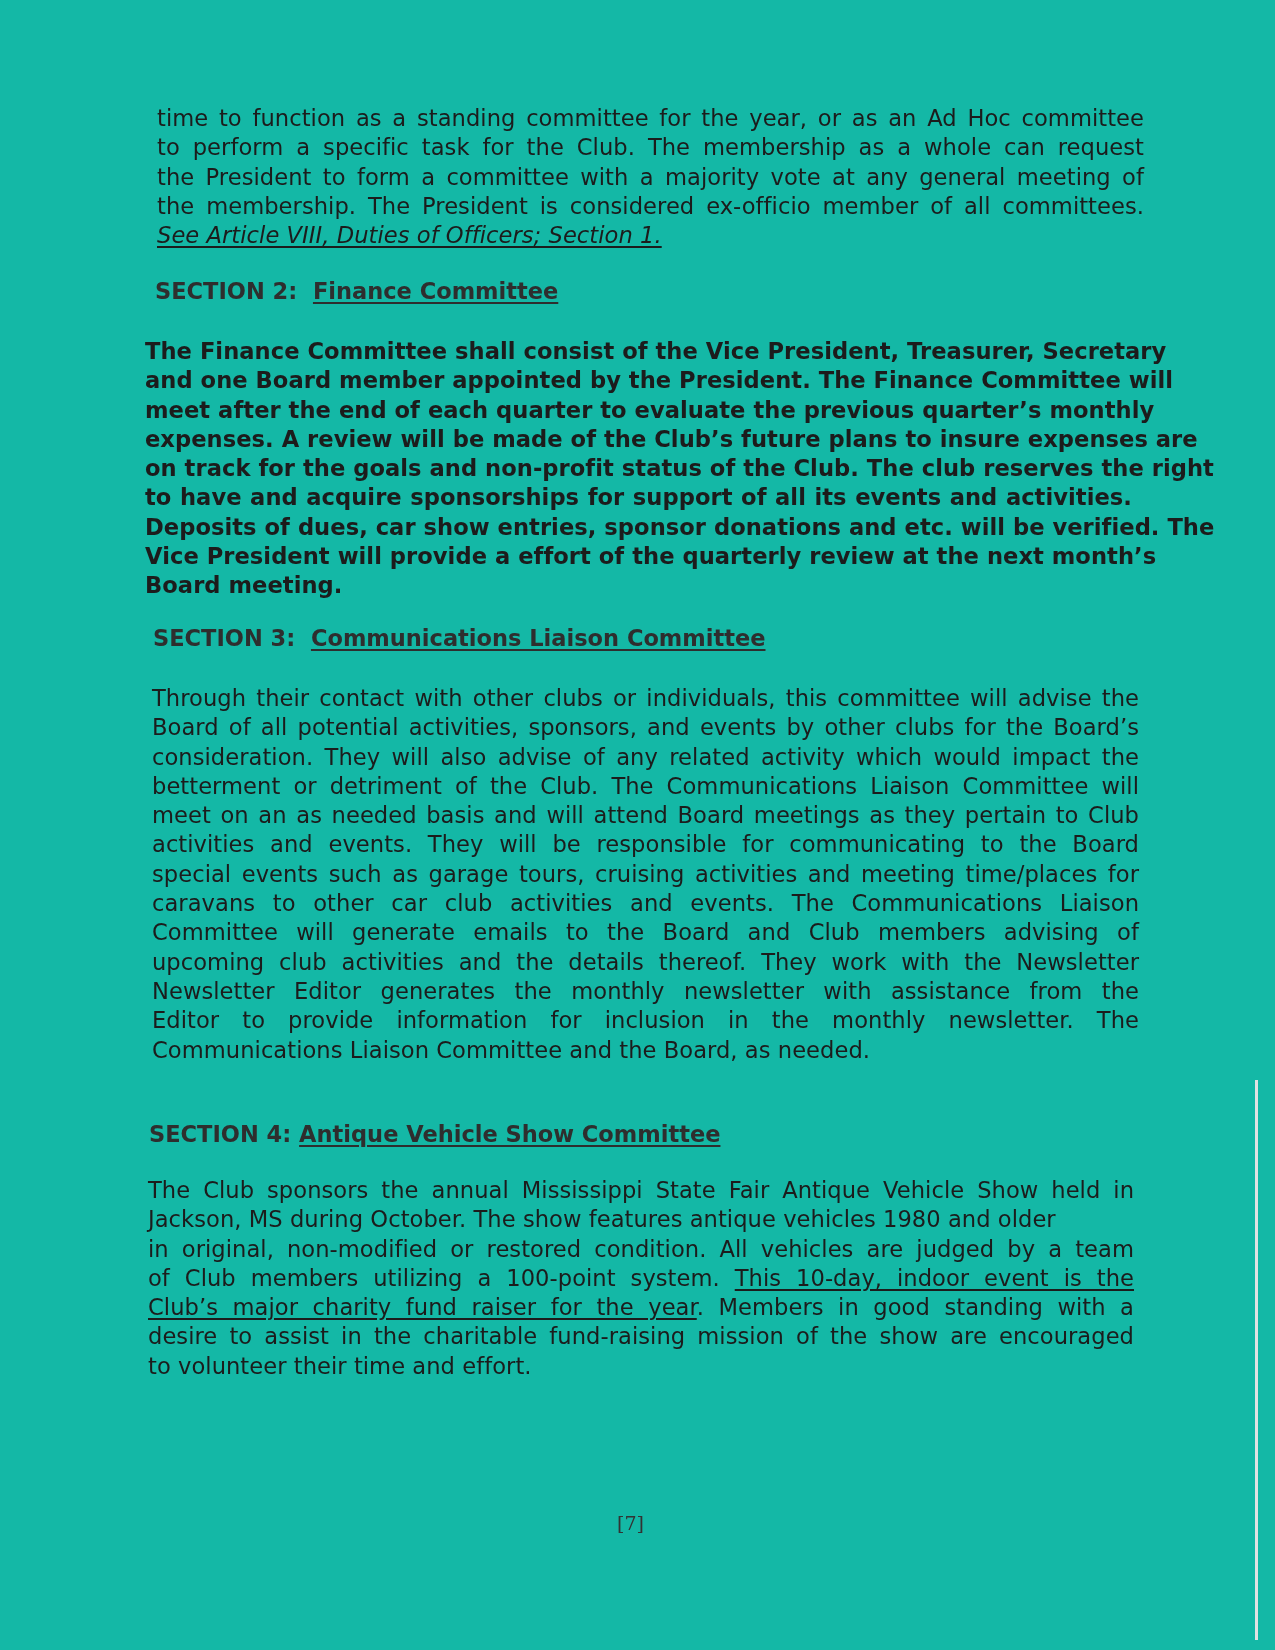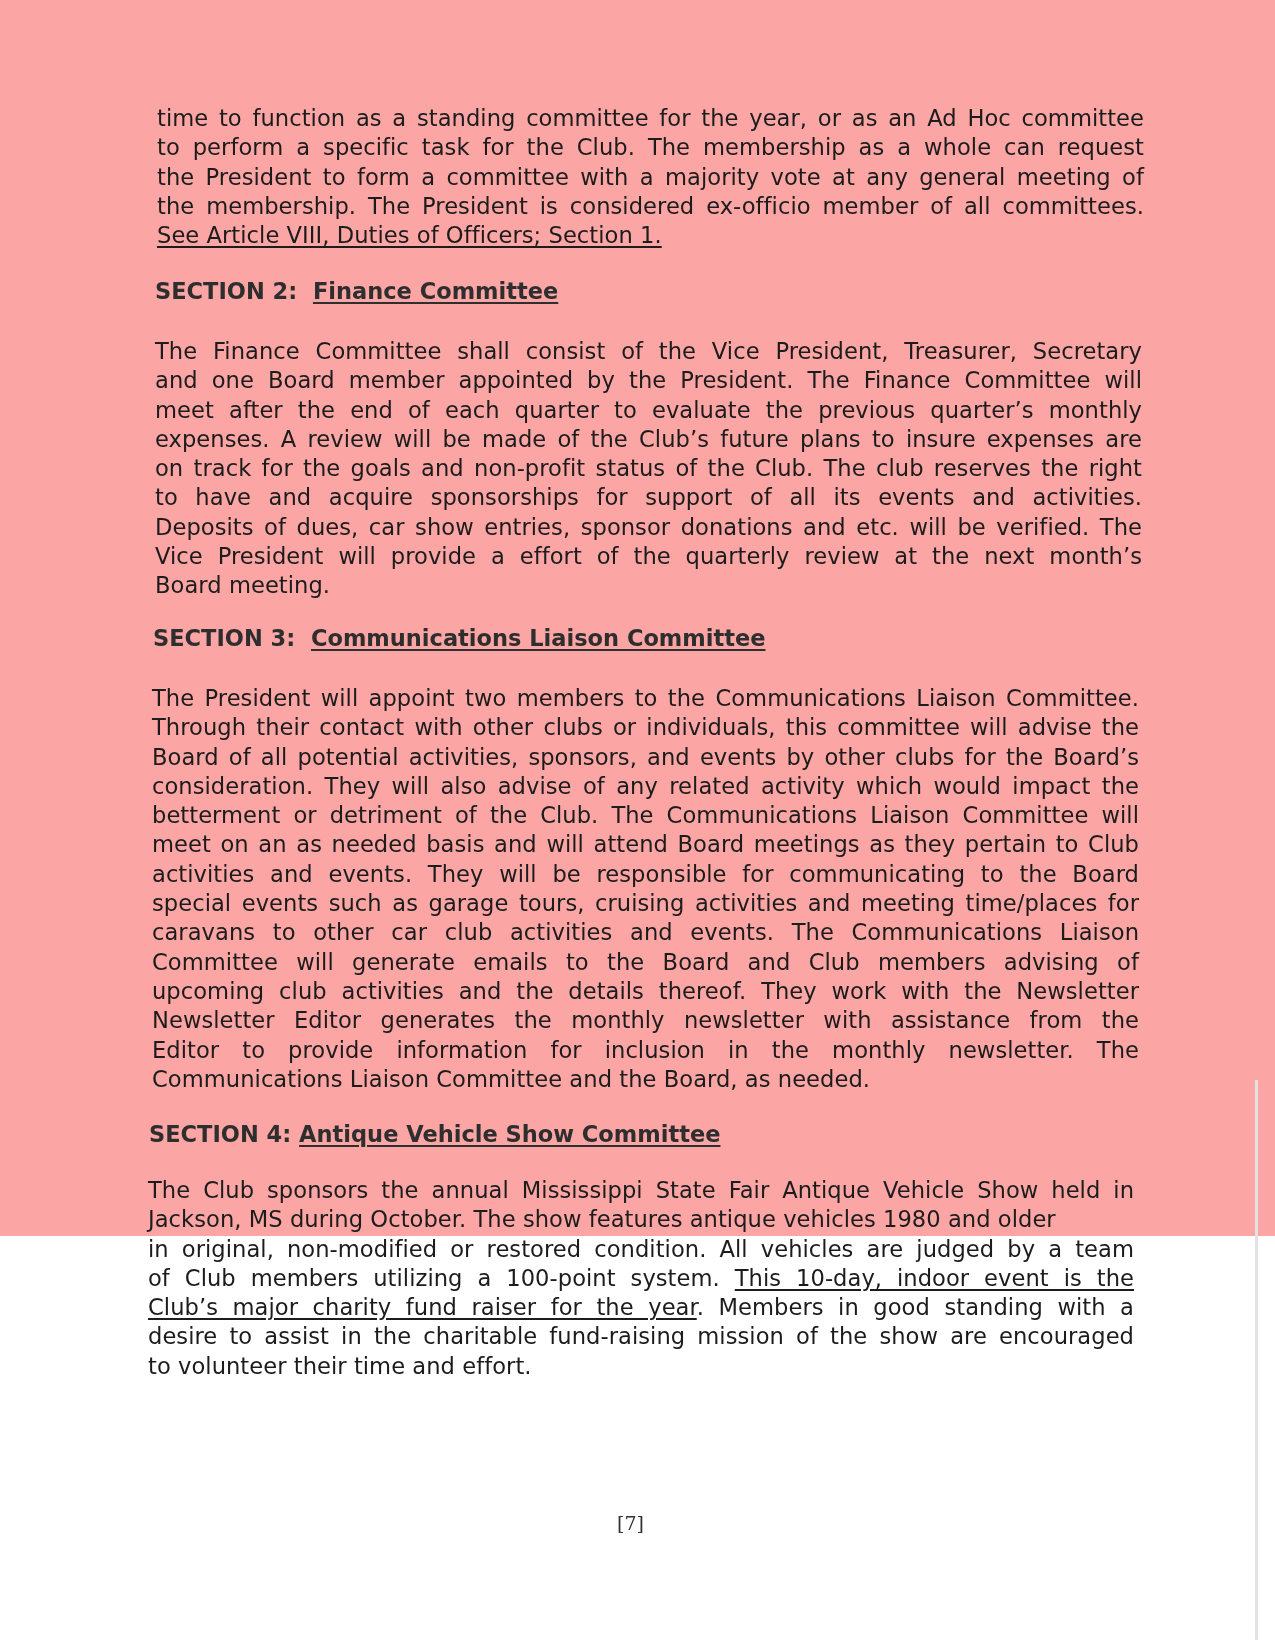--- a/index.html
+++ b/index.html
@@ -1,24 +1,24 @@
 <!DOCTYPE html>
 <html><head>
 <meta charset="utf-8">
 <style>
   html, body { margin: 0; padding: 0; background: #ffffff; }
   body { width: 1275px; height: 1650px; position: relative; overflow: hidden; font-family: "DejaVu Sans", sans-serif; color: #1c1c1c; }
-  .page { position: absolute; left: 0; top: 0; width: 1275px; height: 1236px; background: #fca5a5; }
+  .page { position: absolute; left: 0; top: 0; width: 1275px; height: 1650px; background: #14b8a6; }
   .edge { position: absolute; left: 1255px; top: 1080px; width: 3px; height: 560px; background: #e2e2e2; }
   .para { position: absolute; font-size: 22.6px; line-height: 29.3px; letter-spacing: 0.05px; }
   .para .ln { display: block; white-space: nowrap; text-align: justify; text-align-last: justify; }
   .para .ln.last { text-align-last: left; }
   .heading { position: absolute; font-size: 22.5px; font-weight: bold; color: #2e2e2e; white-space: nowrap; }
   .heading .title { text-decoration: underline; text-underline-offset: 3px; }
-  .ital { text-decoration: underline; text-underline-offset: 3px; }
+  .ital { font-style: italic; text-decoration: underline; text-underline-offset: 3px; }
   .uline { text-decoration: underline; text-underline-offset: 3px; }
   .pagenum { position: absolute; left: 617px; top: 1512px; font-family: "DejaVu Serif", serif; font-size: 19px; color: #333; }
 </style>
 </head>
 <body>
 
 <div class="page">
   <div class="edge"></div>
 
   <div class="para" style="left:157px; top:104px; width:987px;">
@@ -26,38 +26,37 @@
     <span class="ln">to perform a specific task for the Club. The membership as a whole can request</span>
     <span class="ln">the President to form a committee with a majority vote at any general meeting of</span>
     <span class="ln">the membership.  The President is considered ex-officio member of all committees.</span>
     <span class="ln last"><span class="ital">See Article VIII, Duties of Officers; Section 1.</span></span>
   </div>
 
   <div class="heading" style="left:155px; top:278px;">
     <span>SECTION 2:</span>&nbsp;
     <span class="title">Finance Committee</span>
   </div>
-  <div class="para" style="left:155px; top:337px; width:987px;">
+  <div class="para" style="left:145px; top:337px; width:987px;font-weight:bold;">
     <span class="ln">The Finance Committee shall consist of the Vice President, Treasurer, Secretary</span>
     <span class="ln">and one Board member appointed by the President.  The Finance Committee will</span>
     <span class="ln">meet after the end of each quarter to evaluate the previous quarter’s monthly</span>
     <span class="ln">expenses.  A review will be made of the Club’s future plans to insure expenses are</span>
     <span class="ln">on track for the goals and non-profit status of the Club. The club reserves the right</span>
     <span class="ln">to have and acquire sponsorships for support of all its events and activities.</span>
     <span class="ln">Deposits of dues, car show entries, sponsor donations and etc. will be verified.  The</span>
     <span class="ln">Vice President will provide a effort of the quarterly review at the next month’s</span>
     <span class="ln last">Board meeting.</span>
   </div>
 
   <div class="heading" style="left:153px; top:625px;">
     <span>SECTION 3:</span>&nbsp;
     <span class="title">Communications Liaison Committee</span>
   </div>
   <div class="para" style="left:152px; top:684px; width:987px;">
-    <span class="ln">The President will appoint two members to the Communications Liaison Committee.</span>
     <span class="ln">Through their contact with other clubs or individuals, this committee will advise the</span>
     <span class="ln">Board of all potential activities, sponsors, and events by other clubs for the Board’s</span>
     <span class="ln">consideration.  They will also advise of any related activity which would impact the</span>
     <span class="ln">betterment or detriment of the Club.  The Communications Liaison Committee will</span>
     <span class="ln">meet on an as needed basis and will attend Board meetings as they pertain to Club</span>
     <span class="ln">activities and events.  They will be responsible for communicating to the Board</span>
     <span class="ln">special events such as garage tours, cruising activities and meeting time/places for</span>
     <span class="ln">caravans to other car club activities and events. The Communications Liaison</span>
     <span class="ln">Committee will generate emails to the Board and Club members advising of</span>
     <span class="ln">upcoming club activities and the details thereof.  They work with the Newsletter</span>

